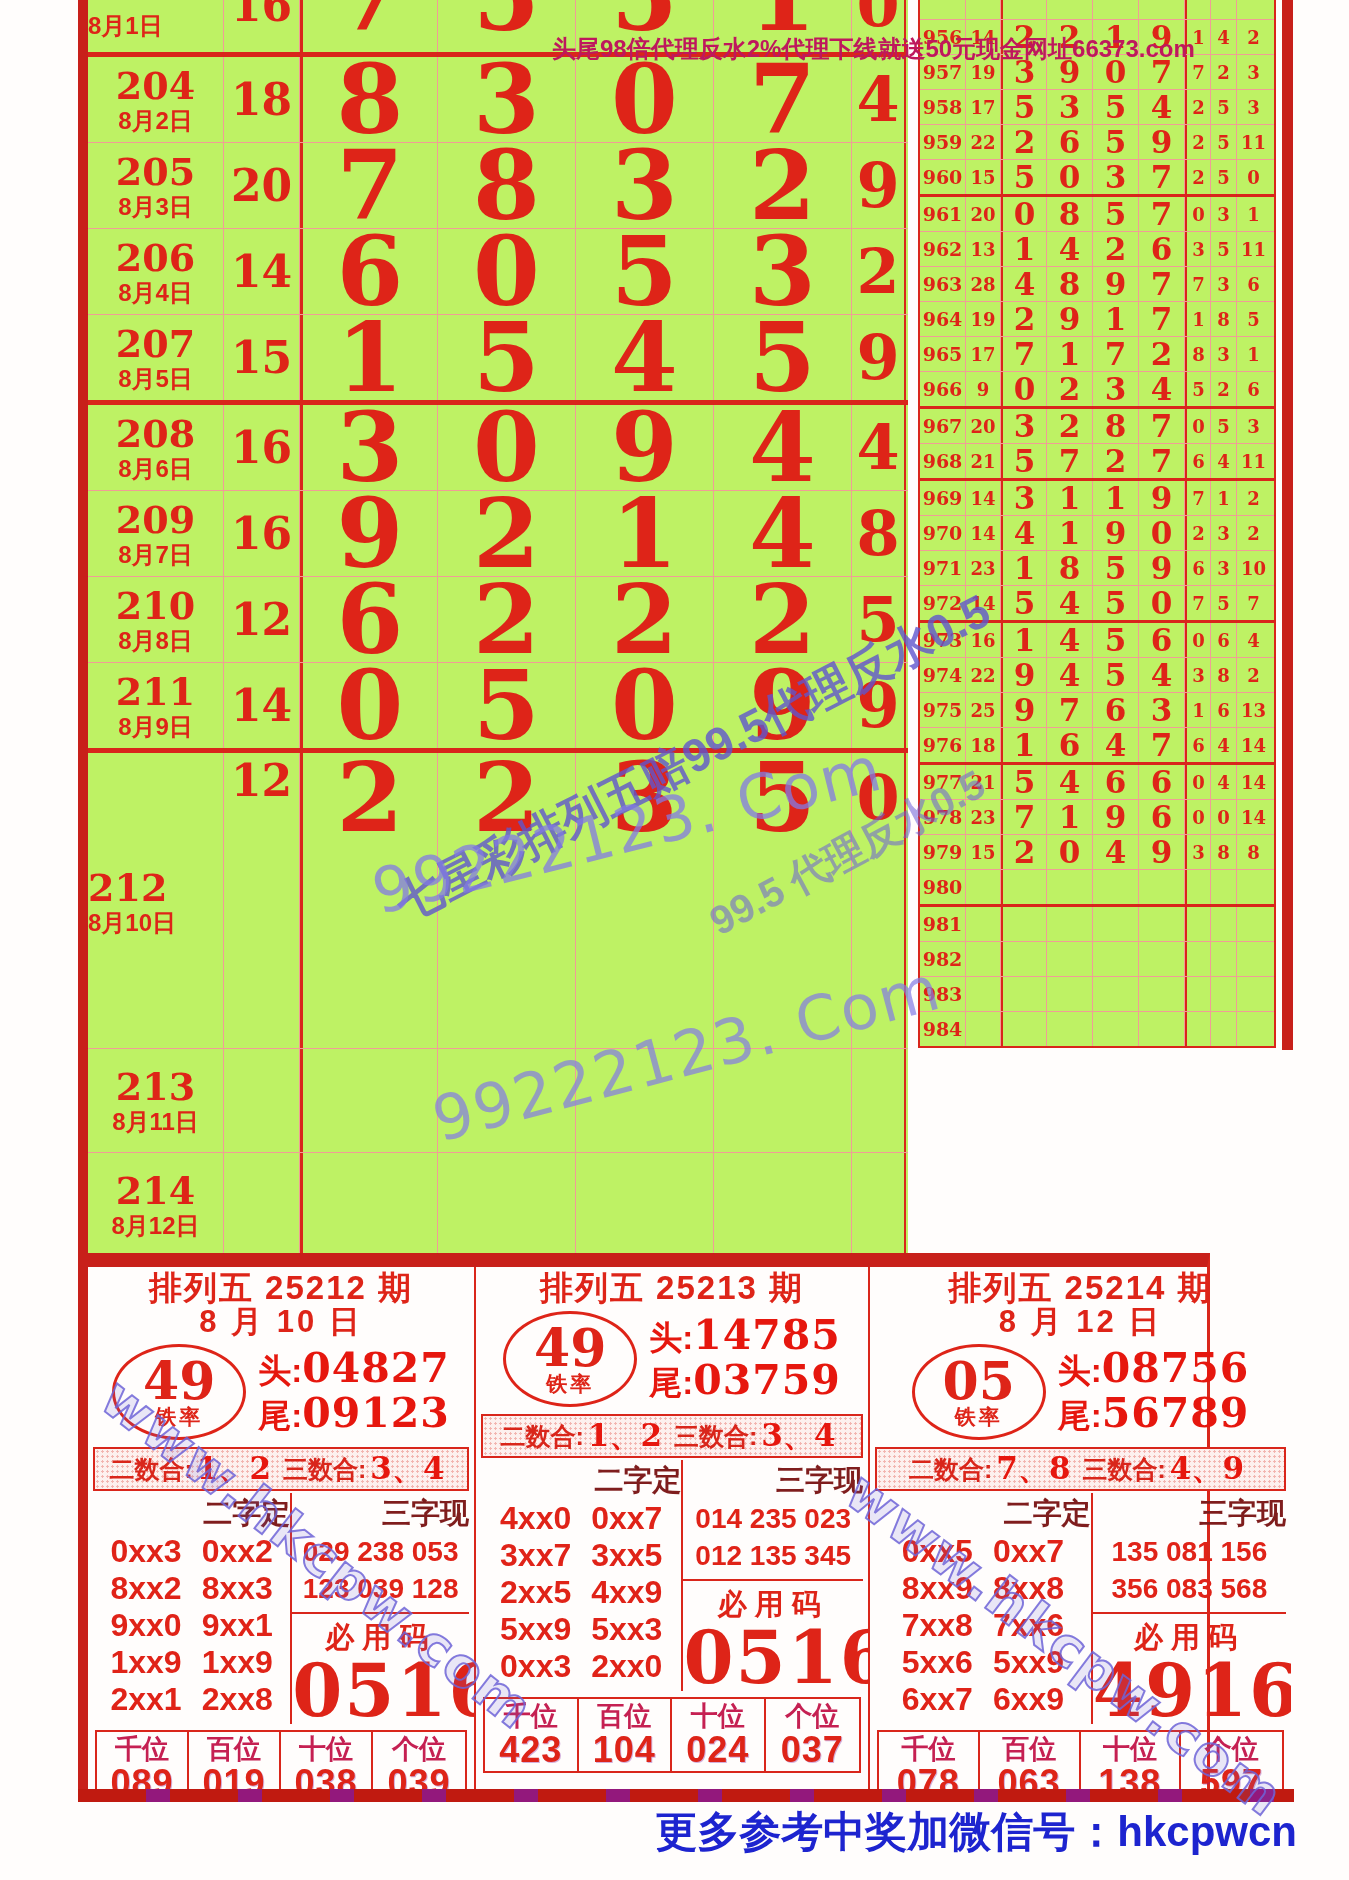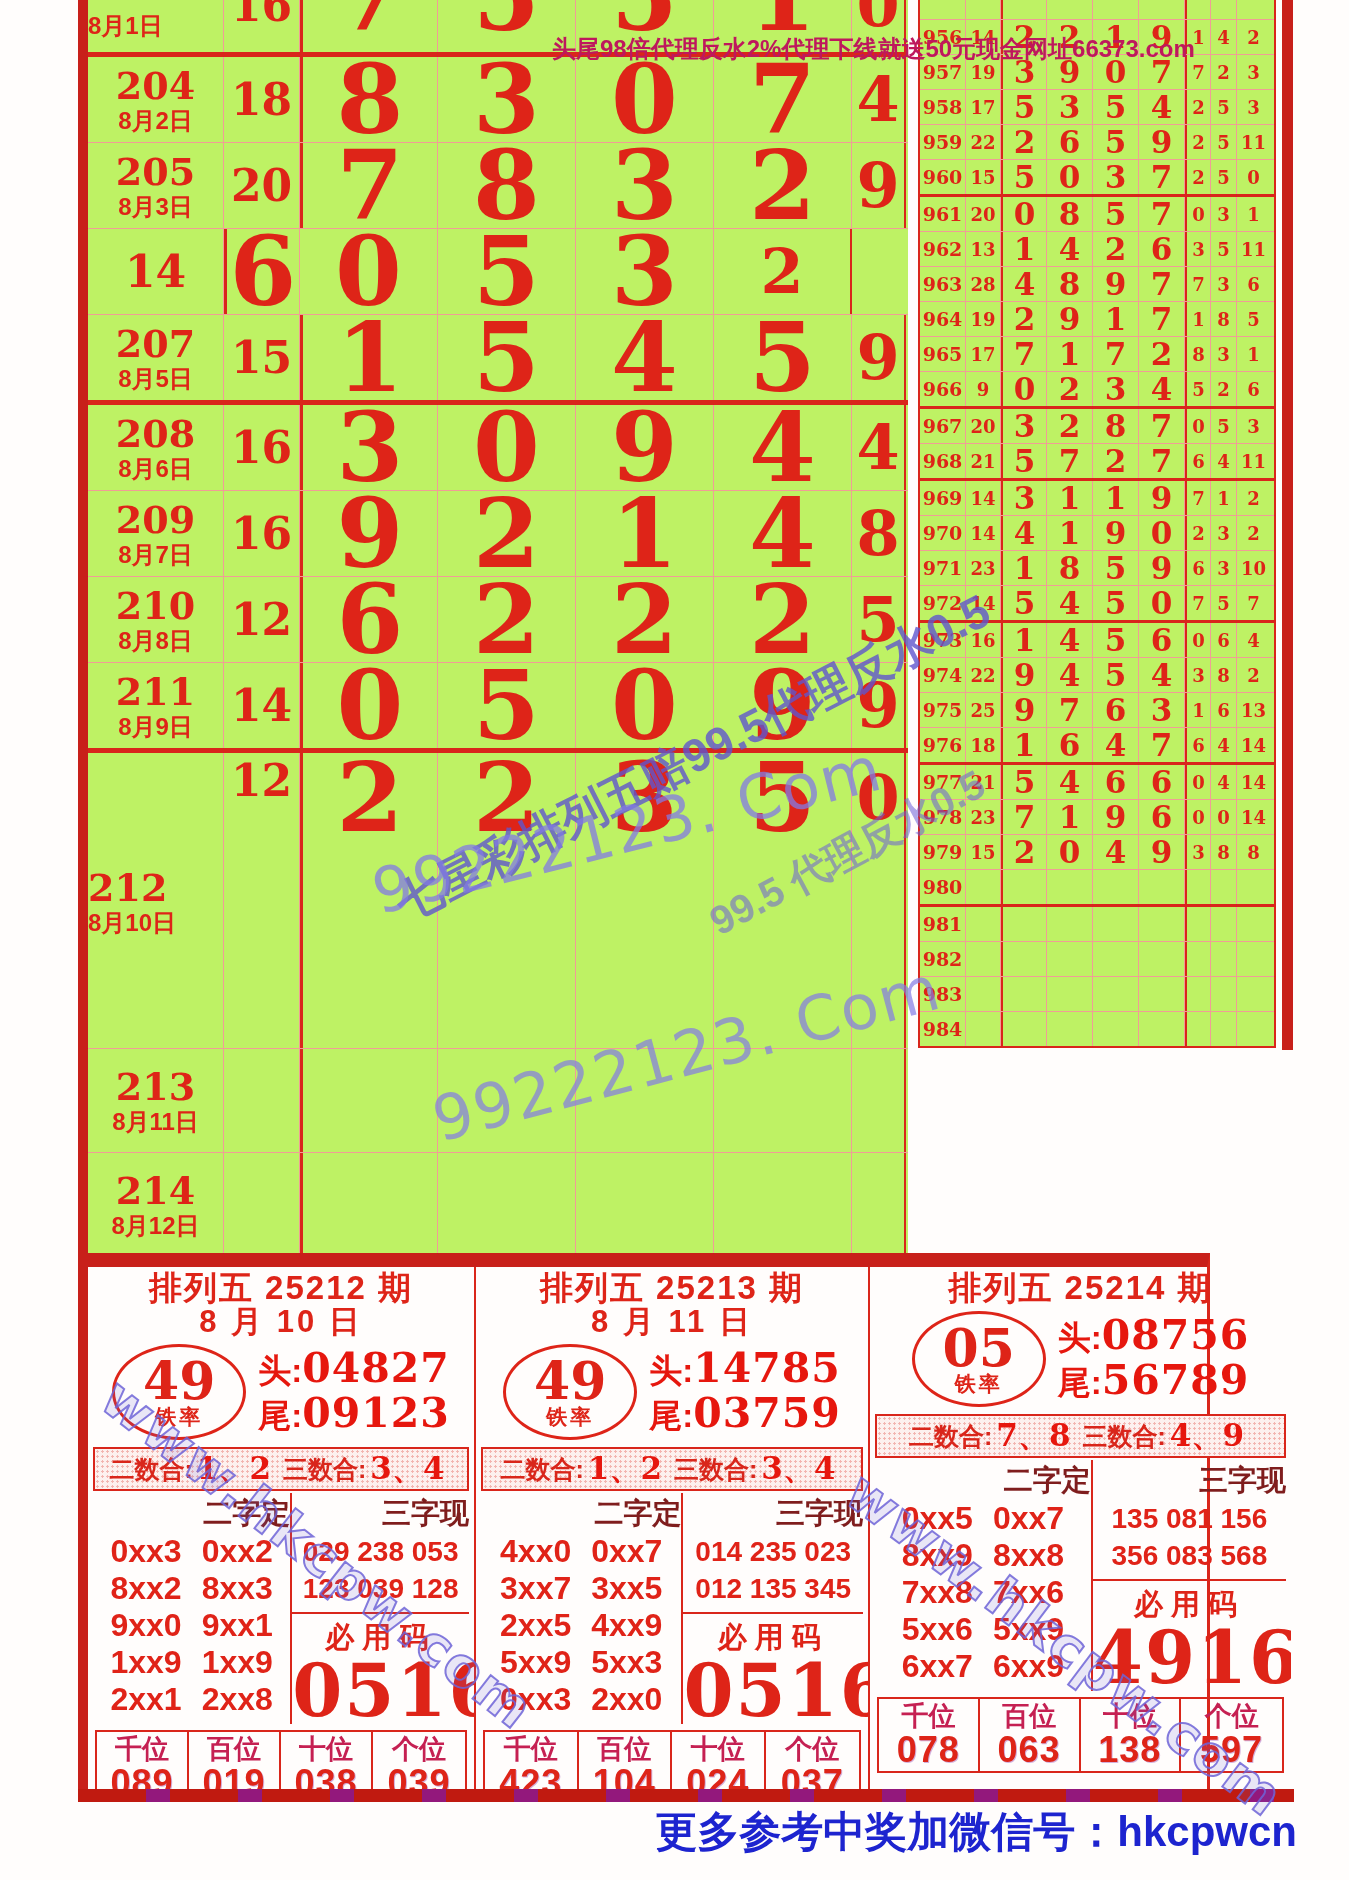--- a/index.html
+++ b/index.html
@@ -178,20 +178,24 @@
       </div>
       <div class="dcell">
         <span>2</span>
       </div>
       <div class="d5cell">
         <span>9</span>
       </div>
     </div>
 
     <div class="lrow">
+      <div class="datecell">
+        <div class="period">206</div>
+        <div class="ldate">8月4日</div>
+      </div>
       <div class="sumcell">
         <span>14</span>
       </div>
       <div class="dcell cell-d1">
         <span>6</span>
       </div>
       <div class="dcell">
         <span>0</span>
       </div>
       <div class="dcell">
@@ -840,21 +844,20 @@
         </div>
         <div class="scell">
           <div class="slab">个位</div>
           <div class="sval">039</div>
         </div>
       </div>
     </div>
 
     <div class="panel">
       <div class="ptitle">排列五 25213 期</div>
-      <div class="pdate">8 月 11 日</div>
       <div class="badge-row">
         <div class="badge">
           <div class="bnum">49</div>
           <div class="blab">铁率</div>
         </div>
         <div class="ht">
           <div class="hline"><span class="hlab">头:</span><span class="hval">14785</span></div>
           <div class="hline"><span class="hlab">尾:</span><span class="hval">03759</span></div>
         </div>
       </div>
@@ -911,20 +914,21 @@
         </div>
         <div class="scell">
           <div class="slab">个位</div>
           <div class="sval">037</div>
         </div>
       </div>
     </div>
 
     <div class="panel">
       <div class="ptitle">排列五 25214 期</div>
+      <div class="pdate">8 月 12 日</div>
       <div class="badge-row">
         <div class="badge">
           <div class="bnum">05</div>
           <div class="blab">铁率</div>
         </div>
         <div class="ht">
           <div class="hline"><span class="hlab">头:</span><span class="hval">08756</span></div>
           <div class="hline"><span class="hlab">尾:</span><span class="hval">56789</span></div>
         </div>
       </div>

